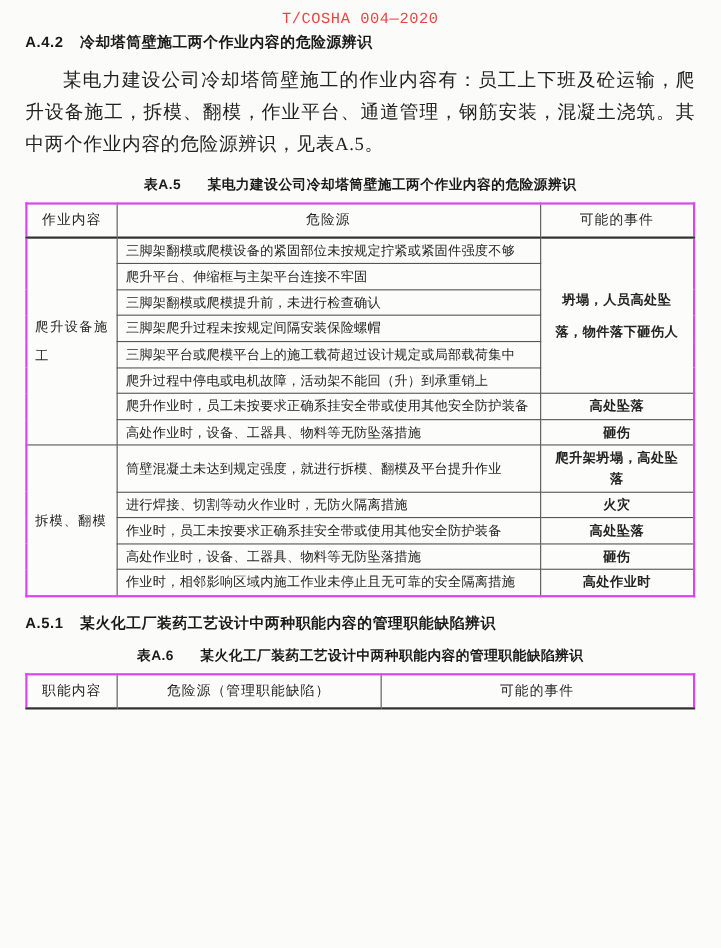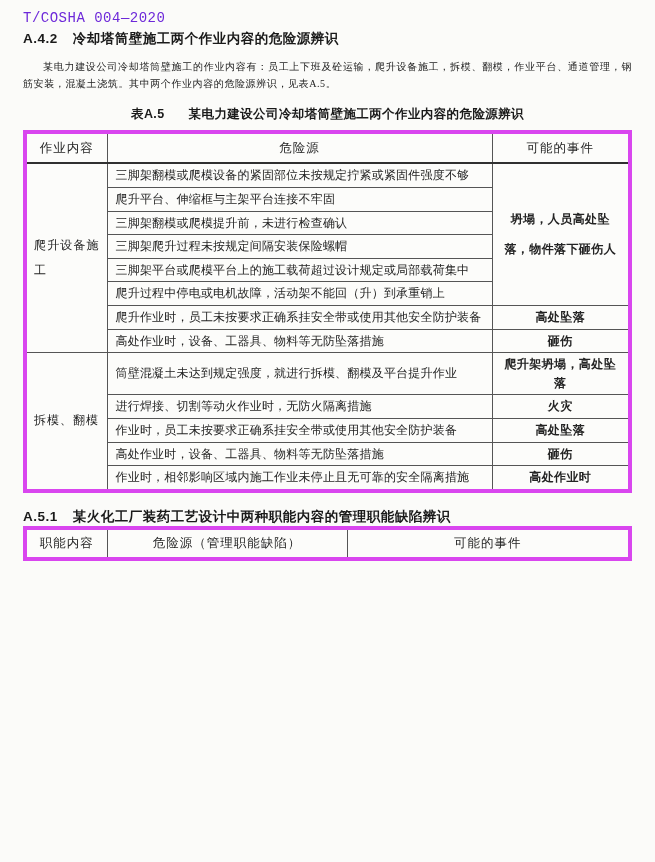--- a/index.html
+++ b/index.html
@@ -15,41 +15,41 @@
     font-family: "Liberation Serif", "DejaVu Serif", serif;
     -webkit-font-smoothing: antialiased;
   }
   .page {
     box-sizing: border-box;
     width: 655px;
     height: 862px;
     padding: 10px 23px 0 23px;
   }
   .doc-number {
-    text-align: left;
+    text-align: center;
     font-family: "Liberation Mono", "DejaVu Sans Mono", monospace;
     font-size: 14px;
     letter-spacing: 0.5px;
-    color: #6d28d9;
+    color: #ef4444;
     height: 20px;
   }
   .sec-heading {
     font-family: "Liberation Sans", "DejaVu Sans", sans-serif;
     font-weight: 700;
     font-size: 13.5px;
     letter-spacing: 0.5px;
     color: #1a1a1a;
   }
   .sec-heading .sec-num { margin-right: 15px; }
   .h-a42 { }
   .h-a5  { margin-top: 26px; }
   .h-a51 { margin-top: 15px; }
   .para {
     margin: 10px 0 0 0;
-    font-size: 10px;
+    font-size: 17px;
     line-height: 1.72;
     letter-spacing: 0.6px;
     text-indent: 2em;
     text-align: justify;
     color: #222;
   }
   .table-caption {
     margin-top: 14px;
     margin-bottom: 7px;
     text-align: center;
@@ -58,21 +58,21 @@
     font-size: 12.5px;
     letter-spacing: 0.4px;
     color: #1a1a1a;
   }
   .table-caption .cap-label { margin-right: 24px; }
   .cap-a6 { margin-top: 12px; }
   table.doc-table {
     width: 100%;
     border-collapse: collapse;
     table-layout: fixed;
-    border: 4px solid #d946ef;
+    border: 2px solid #d946ef;
     background: #fcfcfa;
     padding-left: 45px;
   }
   .doc-table th, .doc-table td {
     border: 1px solid #555;
     font-weight: normal;
     font-size: 12px;
     color: #242424;
     vertical-align: middle;
     box-sizing: border-box;
@@ -179,20 +179,23 @@
         <td class="event">高处作业时</td>
       </tr>
     </tbody>
   </table>
 
 
   <div class="sec-heading h-a51">
     <span class="sec-num">A.5.1</span><span>某火化工厂装药工艺设计中两种职能内容的管理职能缺陷辨识</span>
   </div>
 
+  <div class="table-caption cap-a6">
+    <span class="cap-label">表A.6</span><span>某火化工厂装药工艺设计中两种职能内容的管理职能缺陷辨识</span>
+  </div>
 
   <table class="doc-table t6">
     <colgroup>
         <col class="c1">
         <col class="c2">
         <col class="c3">
       </colgroup>
     <thead>
       <tr>
         <th>职能内容</th>

